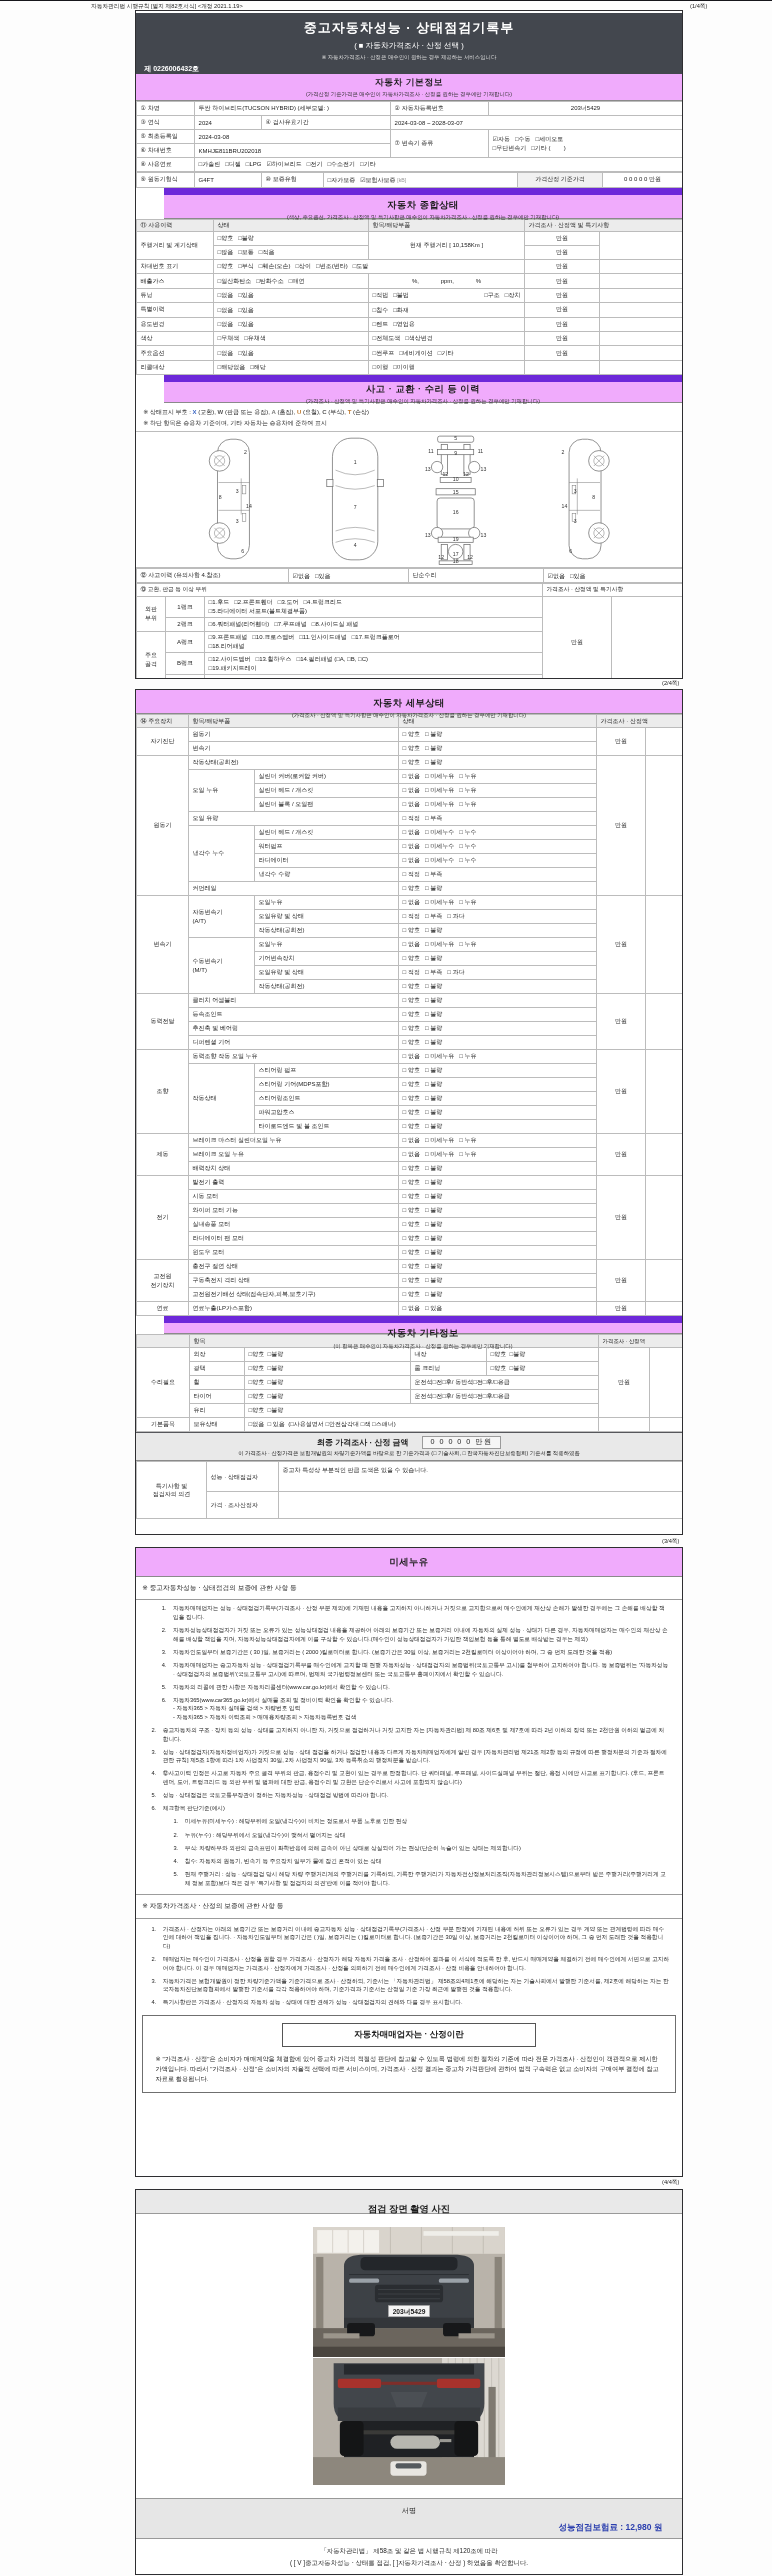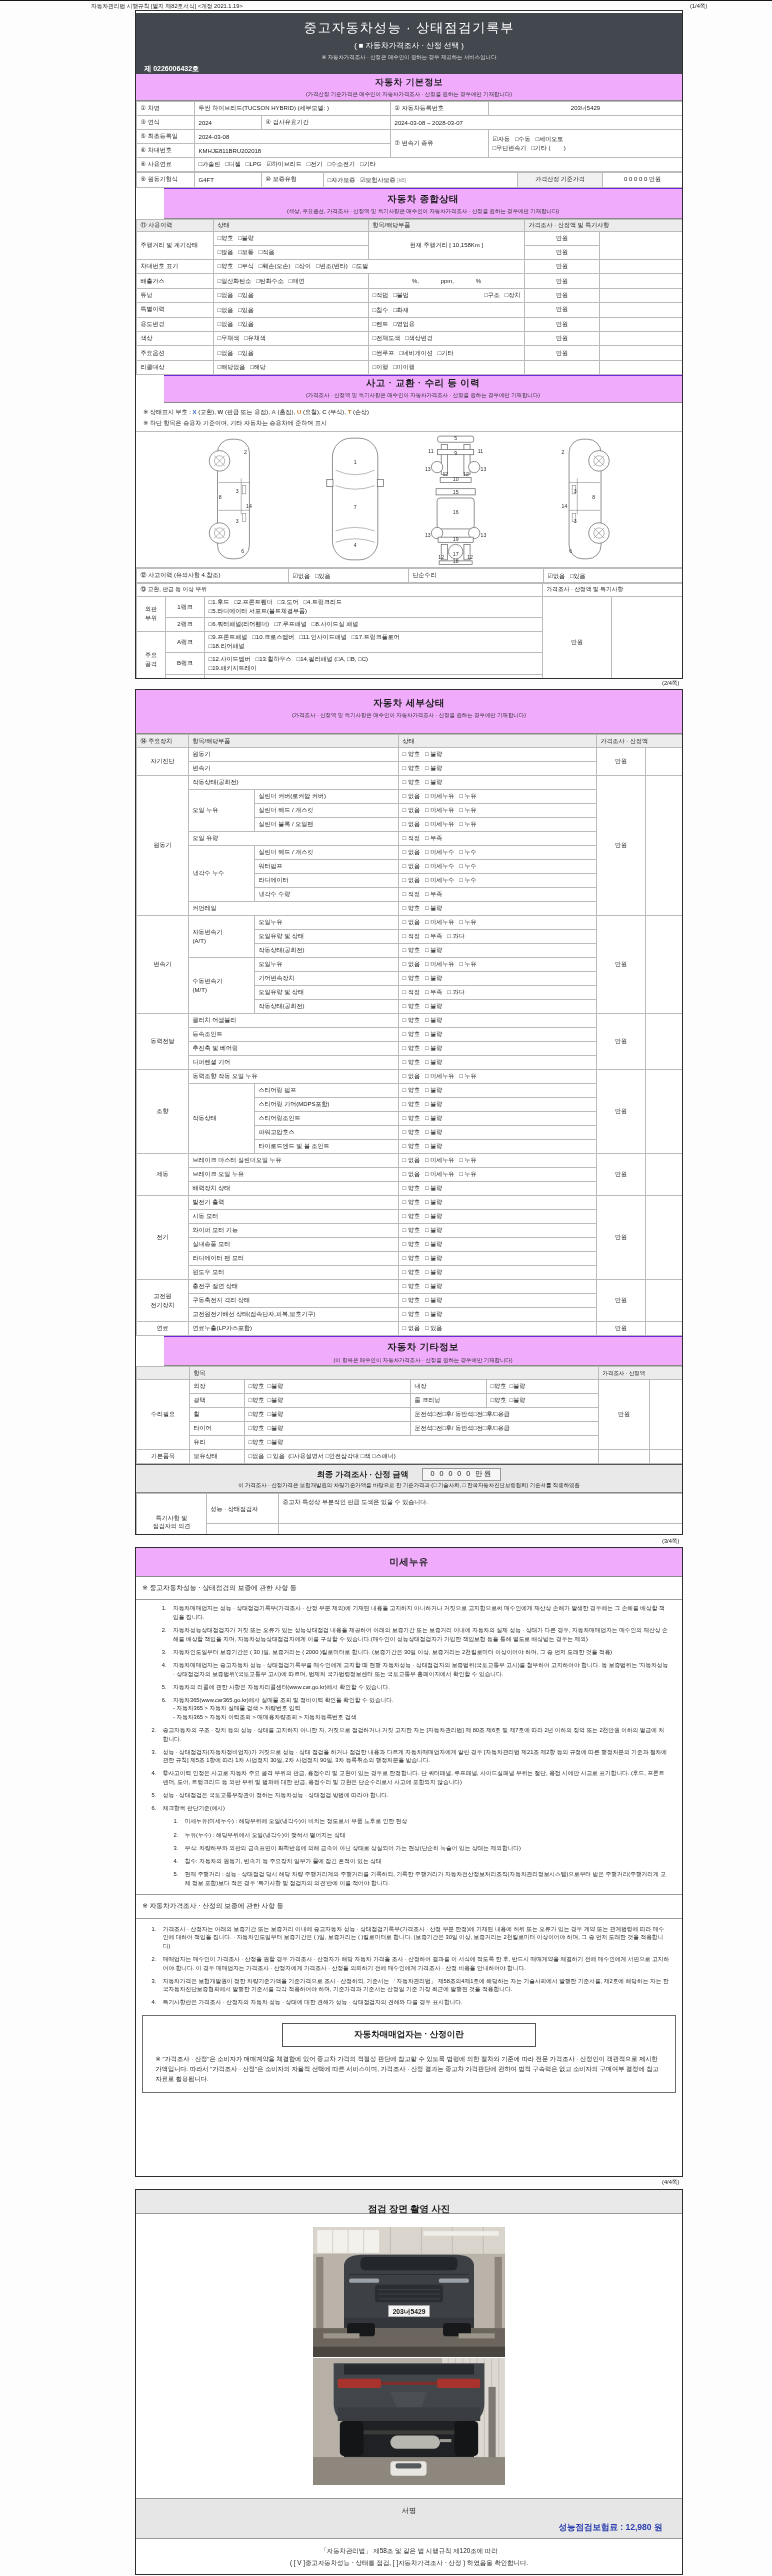--- a/index.html
+++ b/index.html
@@ -7,29 +7,29 @@
 .topline{position:absolute;top:0;left:0;width:773px;height:1px;background:#17171c;}
 .regtext{position:absolute;top:3.1px;left:91px;font-size:5.7px;color:#222;}
 .pagemark{position:absolute;font-size:5.7px;color:#222;}
 .page{position:absolute;left:135px;width:546px;border:1.5px solid #2e2e31;background:#fff;overflow:hidden;box-sizing:content-box;}
 #p1{top:10.3px;height:667px;}
 #p2{top:689px;height:844px;}
 #p3{top:1547px;height:628px;}
 #p4{top:2189px;height:384px;}
 
 .dkhead{background:#43474e;color:#fff;border-top:2.6px solid #fff;height:63px;box-sizing:border-box;text-align:center;}
-.dkhead .t1{font-size:13px;font-weight:normal;letter-spacing:1px;padding-top:6.2px;}
+.dkhead .t1{font-size:13px;font-weight:bold;letter-spacing:1px;padding-top:6.2px;}
 .dkhead .t2{font-size:7.7px;margin-top:3.6px;}
 .dkhead .t3{font-size:5.4px;color:#dcdcdc;margin-top:2.6px;}
 .dkhead .docno{text-align:left;padding-left:8.2px;font-size:7px;font-weight:bold;margin-top:3.6px;}
 
 .band{background:#f0abfc;text-align:center;border-bottom:0.5px solid#8a8a8a;box-sizing:border-box;}
 .band .bt{font-size:9.3px;font-weight:bold;letter-spacing:0.5px;}
 .band .bs{font-size:5.4px;color:#333;margin-top:2.1px;}
-.bdark{border-top:1px solid #6d28d9;margin-left:28px;}
+.bdark{border-top:7px solid #6d28d9;margin-left:28px;}
 
 table{width:100%;border-collapse:collapse;table-layout:fixed;font-size:6px;}
 td{border:0.5px solid #bcbcbc;padding:1px 3.6px;height:12.4px;box-sizing:border-box;vertical-align:middle;overflow:hidden;}
 .c{text-align:center;}
 .pre{white-space:pre-wrap;line-height:1.45;}
 .hd{background:#ececec;}
 .gtop td{border-top:0.8px solid #8f8f93;}
 
 .accnotes{padding:3.6px 7.2px 3.1px;font-size:6px;line-height:1.8;border-bottom:0.5px solid #bcbcbc;}
 .mk{font-weight:bold;}
@@ -388,21 +388,21 @@
     </tr>
     <tr style="height:13.4px;">
       <td class="c">C랭크</td>
       <td class="pre">□15.대쉬패널   □16.플로어패널</td>
     </tr>
   </tbody>
     </table>
 </div>
 
 <div class="page" id="p2">
-  <div class="band" style="height:44px;padding-top:6.7px;">
+  <div class="band" style="height:24px;padding-top:6.7px;">
     <div class="bt">자동차 세부상태</div>
     <div class="bs">(가격조사 · 산정액 및 특기사항은 매수인이 자동차가격조사 · 산정을 원하는 경우에만 기재합니다)</div>
   </div>
 
   <table>
     <colgroup>
         <col style="width:52px">
         <col style="width:66px">
         <col style="width:144px">
         <col style="width:198px">
@@ -624,21 +624,21 @@
     <tr class="gtop" style="height:14.4px;">
       <td class="c">연료</td>
       <td colspan="2">연료누출(LP가스포함)</td>
       <td class="pre">□ 없음   □ 있음</td>
       <td class="c">만원</td>
       <td></td>
     </tr>
   </tbody>
     </table>
 
-  <div class="band bdark" style="height:30px;padding-top:4.1px;">
+  <div class="band bdark" style="height:18px;padding-top:4.1px;">
     <div class="bt">자동차 기타정보</div>
     <div class="bs">(이 항목은 매수인이 자동차가격조사 · 산정을 원하는 경우에만 기재합니다)</div>
   </div>
 
   <table>
     <colgroup>
         <col style="width:53px">
         <col style="width:55px">
         <col style="width:166px">
         <col style="width:76px">

